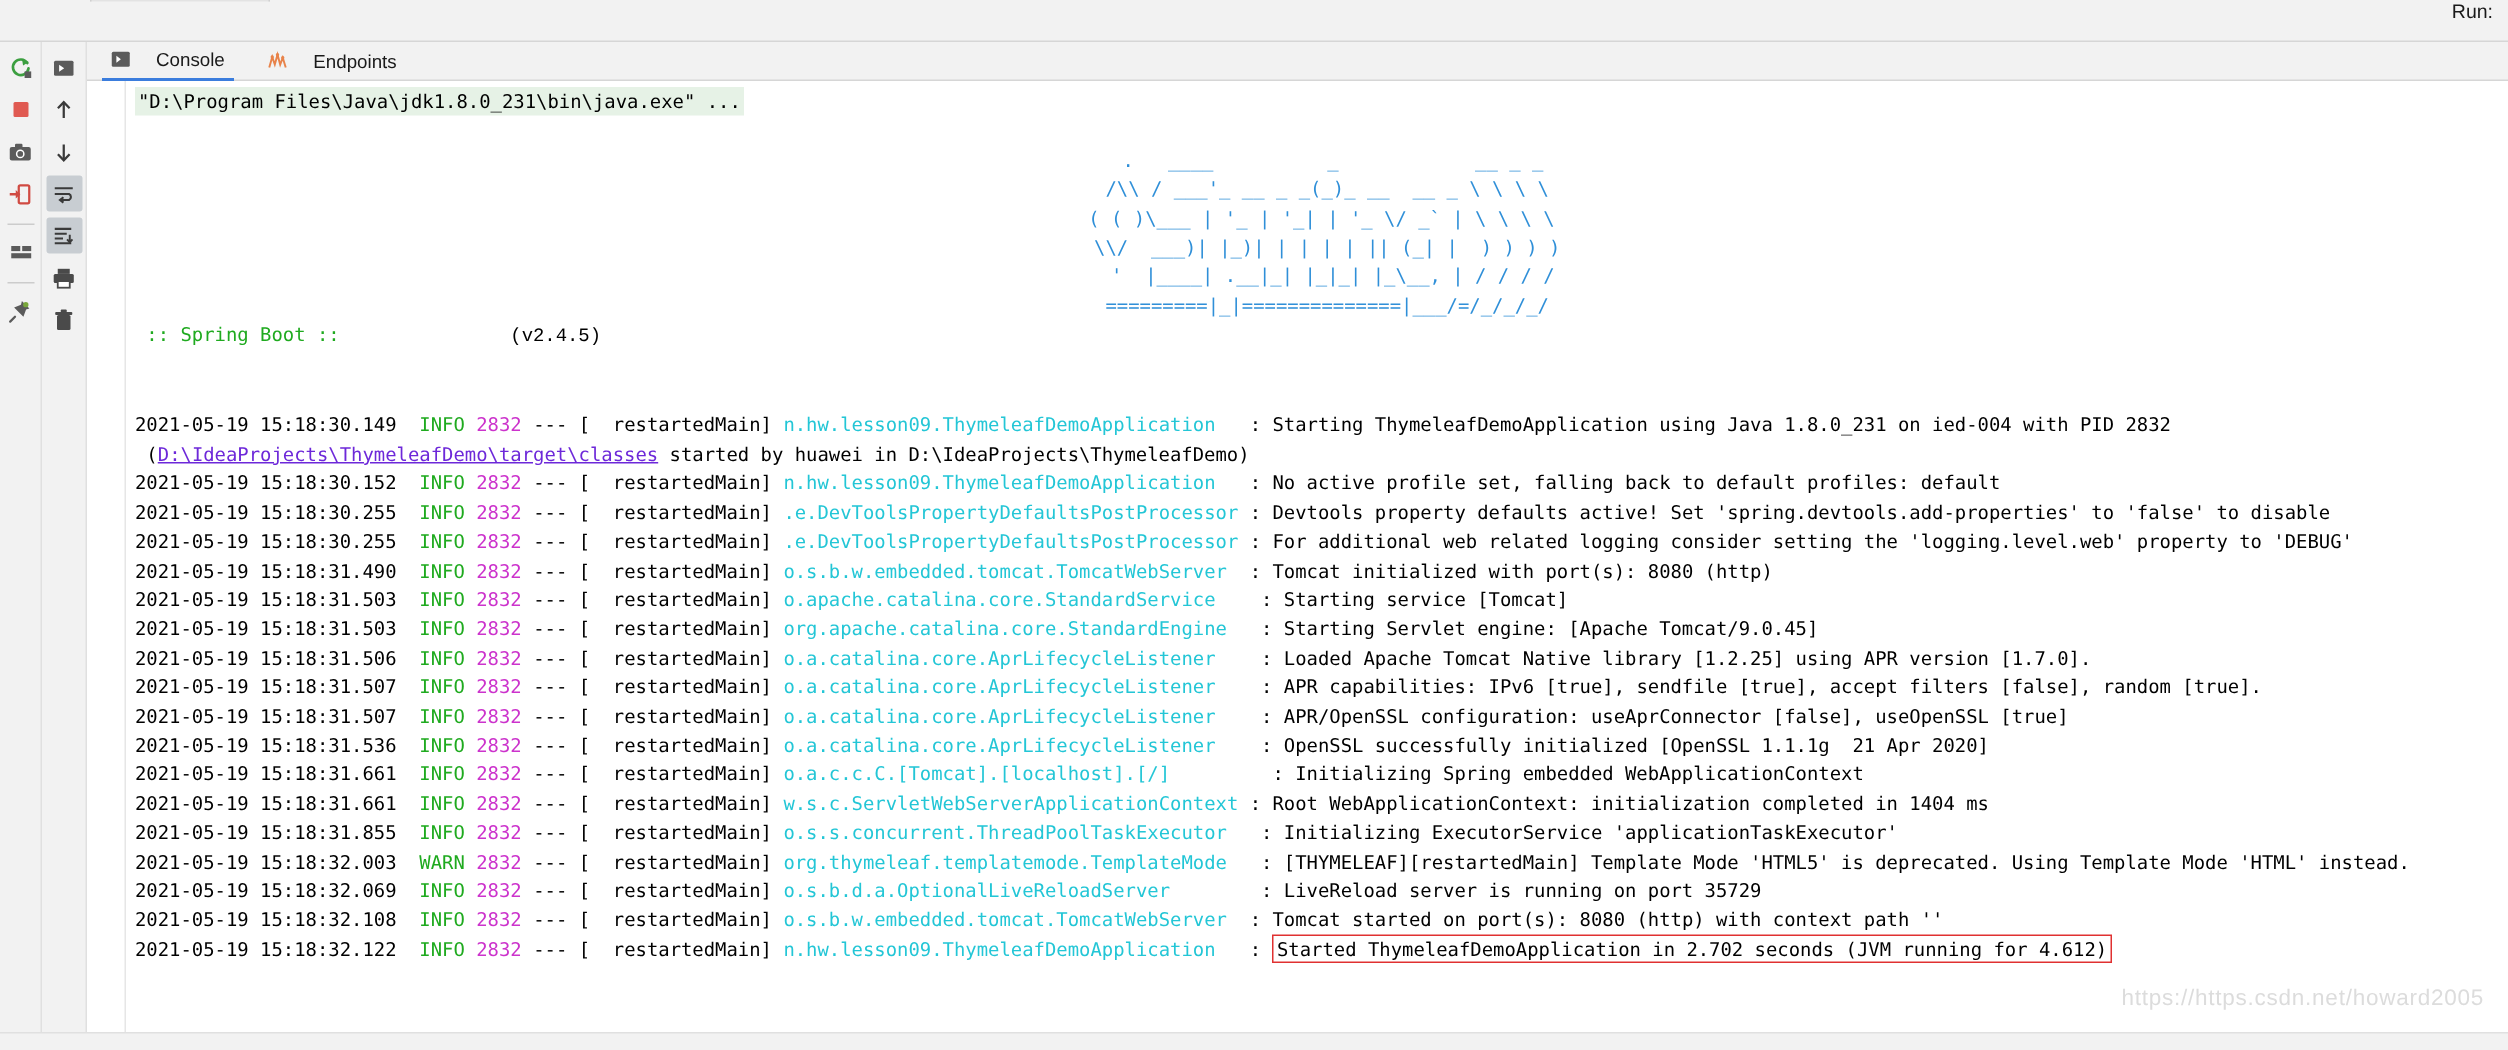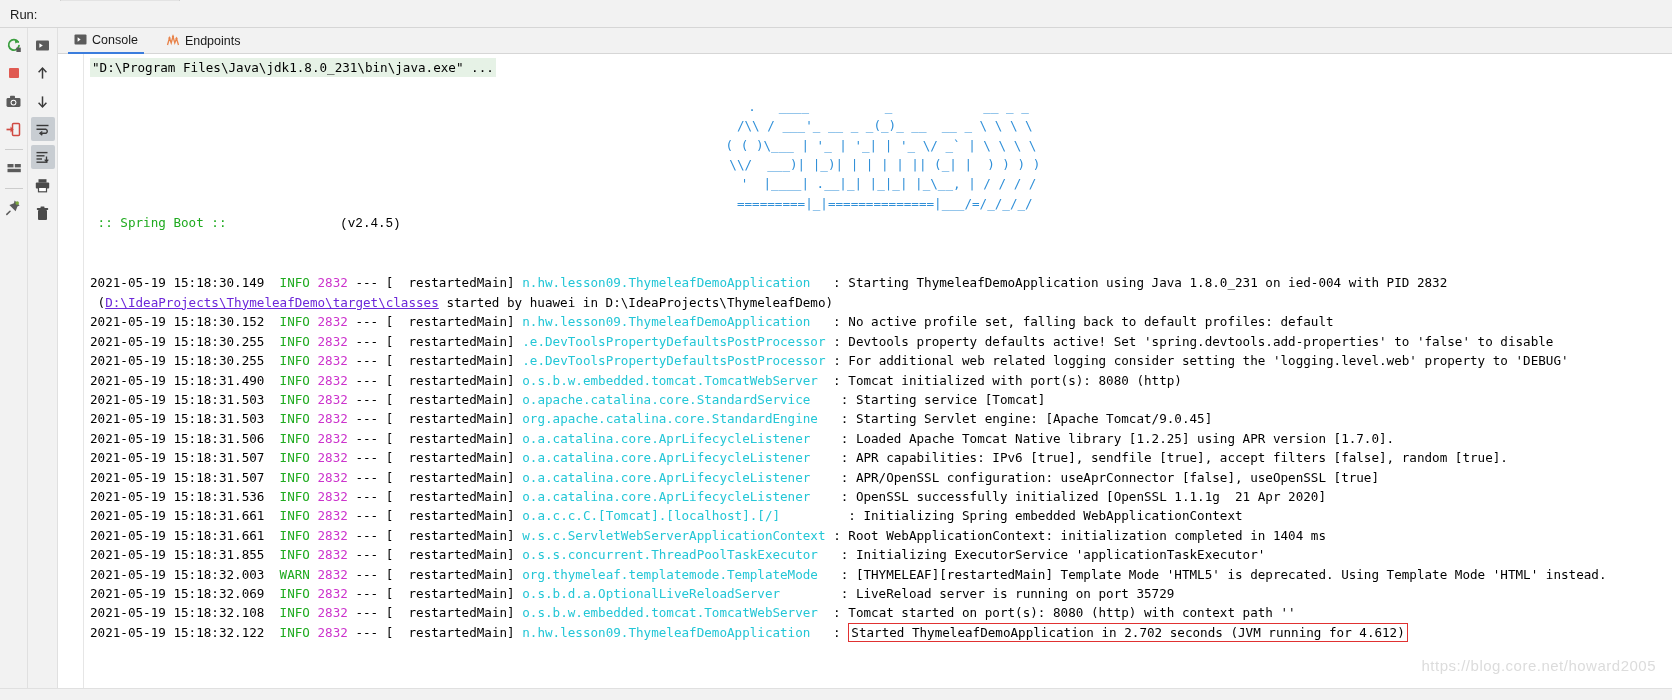--- a/index.html
+++ b/index.html
@@ -20,20 +20,21 @@
 
   
   .run-bar {
     height: 28px;
     min-height: 28px;
     display: flex;
     align-items: flex-end;
     background: #f2f2f2;
     border-bottom: 1px solid #d6d6d6;
     position: relative;
+    flex-direction: column;
   }
   .run-label {
     font-size: 13px;
     color: #1a1a1a;
     padding: 0 10px 5px 10px;
     white-space: nowrap;
   }
   .run-tab {
     display: flex;
     align-items: center;
@@ -119,21 +120,21 @@
     display: flex;
     align-items: center;
     background: #f2f2f2;
     border-bottom: 1px solid #d6d6d6;
     padding-left: 10px;
     gap: 16px;
   }
   .ctab {
     display: flex;
     align-items: center;
-    gap: 5px;
+    gap: 17px;
     height: 26px;
     padding: 0 6px;
     font-size: 12.5px;
     color: #1a1a1a;
   }
   .ctab.selected {
     border-bottom: 2px solid #3b7ddd;
   }
 
   
@@ -342,21 +343,21 @@
                   <circle cx="10.5" cy="4.5" r="1.1" fill="#e8834a"></circle>
                 </svg>
               </span>
               <span>Endpoints</span>
             </div>
           </div>
 
           <div class="console-wrap">
             <div class="console-gutter"></div>
             <div class="console-out" id="console-out"><div><span class="cmdline">"D:\Program Files\Java\jdk1.8.0_231\bin\java.exe" ...</span></div><div>&nbsp;</div><div class="banner">  .   ____          _            __ _ _</div><div class="banner"> /\\ / ___'_ __ _ _(_)_ __  __ _ \ \ \ \</div><div class="banner">( ( )\___ | '_ | '_| | '_ \/ _` | \ \ \ \</div><div class="banner"> \\/  ___)| |_)| | | | | || (_| |  ) ) ) )</div><div class="banner">  '  |____| .__|_| |_|_| |_\__, | / / / /</div><div class="banner"> =========|_|==============|___/=/_/_/_/</div><div><span class="spring-boot"> :: Spring Boot :: </span><span class="plain">              </span><span class="ver">(v2.4.5)</span></div><div>&nbsp;</div><div>&nbsp;</div><div class="logline"><span class="ts">2021-05-19 15:18:30.149</span><span class="msg">  </span><span class="lvl-info">INFO</span><span class="msg"> </span><span class="pid">2832</span><span class="dash"> --- [</span><span class="thread">  restartedMain</span><span class="dash">] </span><span class="logger">n.hw.lesson09.ThymeleafDemoApplication</span><span class="msg">   : </span><span class="msg">Starting ThymeleafDemoApplication using Java 1.8.0_231 on ied-004 with PID 2832</span></div><div class="logline"><span class="msg"> (</span><span class="path-link">D:\IdeaProjects\ThymeleafDemo\target\classes</span><span class="msg"> started by huawei in D:\IdeaProjects\ThymeleafDemo)</span></div><div class="logline"><span class="ts">2021-05-19 15:18:30.152</span><span class="msg">  </span><span class="lvl-info">INFO</span><span class="msg"> </span><span class="pid">2832</span><span class="dash"> --- [</span><span class="thread">  restartedMain</span><span class="dash">] </span><span class="logger">n.hw.lesson09.ThymeleafDemoApplication</span><span class="msg">   : </span><span class="msg">No active profile set, falling back to default profiles: default</span></div><div class="logline"><span class="ts">2021-05-19 15:18:30.255</span><span class="msg">  </span><span class="lvl-info">INFO</span><span class="msg"> </span><span class="pid">2832</span><span class="dash"> --- [</span><span class="thread">  restartedMain</span><span class="dash">] </span><span class="logger">.e.DevToolsPropertyDefaultsPostProcessor</span><span class="msg"> : </span><span class="msg">Devtools property defaults active! Set 'spring.devtools.add-properties' to 'false' to disable</span></div><div class="logline"><span class="ts">2021-05-19 15:18:30.255</span><span class="msg">  </span><span class="lvl-info">INFO</span><span class="msg"> </span><span class="pid">2832</span><span class="dash"> --- [</span><span class="thread">  restartedMain</span><span class="dash">] </span><span class="logger">.e.DevToolsPropertyDefaultsPostProcessor</span><span class="msg"> : </span><span class="msg">For additional web related logging consider setting the 'logging.level.web' property to 'DEBUG'</span></div><div class="logline"><span class="ts">2021-05-19 15:18:31.490</span><span class="msg">  </span><span class="lvl-info">INFO</span><span class="msg"> </span><span class="pid">2832</span><span class="dash"> --- [</span><span class="thread">  restartedMain</span><span class="dash">] </span><span class="logger">o.s.b.w.embedded.tomcat.TomcatWebServer</span><span class="msg">  : </span><span class="msg">Tomcat initialized with port(s): 8080 (http)</span></div><div class="logline"><span class="ts">2021-05-19 15:18:31.503</span><span class="msg">  </span><span class="lvl-info">INFO</span><span class="msg"> </span><span class="pid">2832</span><span class="dash"> --- [</span><span class="thread">  restartedMain</span><span class="dash">] </span><span class="logger">o.apache.catalina.core.StandardService</span><span class="msg">    : </span><span class="msg">Starting service [Tomcat]</span></div><div class="logline"><span class="ts">2021-05-19 15:18:31.503</span><span class="msg">  </span><span class="lvl-info">INFO</span><span class="msg"> </span><span class="pid">2832</span><span class="dash"> --- [</span><span class="thread">  restartedMain</span><span class="dash">] </span><span class="logger">org.apache.catalina.core.StandardEngine</span><span class="msg">   : </span><span class="msg">Starting Servlet engine: [Apache Tomcat/9.0.45]</span></div><div class="logline"><span class="ts">2021-05-19 15:18:31.506</span><span class="msg">  </span><span class="lvl-info">INFO</span><span class="msg"> </span><span class="pid">2832</span><span class="dash"> --- [</span><span class="thread">  restartedMain</span><span class="dash">] </span><span class="logger">o.a.catalina.core.AprLifecycleListener</span><span class="msg">    : </span><span class="msg">Loaded Apache Tomcat Native library [1.2.25] using APR version [1.7.0].</span></div><div class="logline"><span class="ts">2021-05-19 15:18:31.507</span><span class="msg">  </span><span class="lvl-info">INFO</span><span class="msg"> </span><span class="pid">2832</span><span class="dash"> --- [</span><span class="thread">  restartedMain</span><span class="dash">] </span><span class="logger">o.a.catalina.core.AprLifecycleListener</span><span class="msg">    : </span><span class="msg">APR capabilities: IPv6 [true], sendfile [true], accept filters [false], random [true].</span></div><div class="logline"><span class="ts">2021-05-19 15:18:31.507</span><span class="msg">  </span><span class="lvl-info">INFO</span><span class="msg"> </span><span class="pid">2832</span><span class="dash"> --- [</span><span class="thread">  restartedMain</span><span class="dash">] </span><span class="logger">o.a.catalina.core.AprLifecycleListener</span><span class="msg">    : </span><span class="msg">APR/OpenSSL configuration: useAprConnector [false], useOpenSSL [true]</span></div><div class="logline"><span class="ts">2021-05-19 15:18:31.536</span><span class="msg">  </span><span class="lvl-info">INFO</span><span class="msg"> </span><span class="pid">2832</span><span class="dash"> --- [</span><span class="thread">  restartedMain</span><span class="dash">] </span><span class="logger">o.a.catalina.core.AprLifecycleListener</span><span class="msg">    : </span><span class="msg">OpenSSL successfully initialized [OpenSSL 1.1.1g  21 Apr 2020]</span></div><div class="logline"><span class="ts">2021-05-19 15:18:31.661</span><span class="msg">  </span><span class="lvl-info">INFO</span><span class="msg"> </span><span class="pid">2832</span><span class="dash"> --- [</span><span class="thread">  restartedMain</span><span class="dash">] </span><span class="logger">o.a.c.c.C.[Tomcat].[localhost].[/]</span><span class="msg">         : </span><span class="msg">Initializing Spring embedded WebApplicationContext</span></div><div class="logline"><span class="ts">2021-05-19 15:18:31.661</span><span class="msg">  </span><span class="lvl-info">INFO</span><span class="msg"> </span><span class="pid">2832</span><span class="dash"> --- [</span><span class="thread">  restartedMain</span><span class="dash">] </span><span class="logger">w.s.c.ServletWebServerApplicationContext</span><span class="msg"> : </span><span class="msg">Root WebApplicationContext: initialization completed in 1404 ms</span></div><div class="logline"><span class="ts">2021-05-19 15:18:31.855</span><span class="msg">  </span><span class="lvl-info">INFO</span><span class="msg"> </span><span class="pid">2832</span><span class="dash"> --- [</span><span class="thread">  restartedMain</span><span class="dash">] </span><span class="logger">o.s.s.concurrent.ThreadPoolTaskExecutor</span><span class="msg">   : </span><span class="msg">Initializing ExecutorService 'applicationTaskExecutor'</span></div><div class="logline"><span class="ts">2021-05-19 15:18:32.003</span><span class="msg">  </span><span class="lvl-warn">WARN</span><span class="msg"> </span><span class="pid">2832</span><span class="dash"> --- [</span><span class="thread">  restartedMain</span><span class="dash">] </span><span class="logger">org.thymeleaf.templatemode.TemplateMode</span><span class="msg">   : </span><span class="msg">[THYMELEAF][restartedMain] Template Mode 'HTML5' is deprecated. Using Template Mode 'HTML' instead.</span></div><div class="logline"><span class="ts">2021-05-19 15:18:32.069</span><span class="msg">  </span><span class="lvl-info">INFO</span><span class="msg"> </span><span class="pid">2832</span><span class="dash"> --- [</span><span class="thread">  restartedMain</span><span class="dash">] </span><span class="logger">o.s.b.d.a.OptionalLiveReloadServer</span><span class="msg">        : </span><span class="msg">LiveReload server is running on port 35729</span></div><div class="logline"><span class="ts">2021-05-19 15:18:32.108</span><span class="msg">  </span><span class="lvl-info">INFO</span><span class="msg"> </span><span class="pid">2832</span><span class="dash"> --- [</span><span class="thread">  restartedMain</span><span class="dash">] </span><span class="logger">o.s.b.w.embedded.tomcat.TomcatWebServer</span><span class="msg">  : </span><span class="msg">Tomcat started on port(s): 8080 (http) with context path ''</span></div><div class="logline"><span class="ts">2021-05-19 15:18:32.122</span><span class="msg">  </span><span class="lvl-info">INFO</span><span class="msg"> </span><span class="pid">2832</span><span class="dash"> --- [</span><span class="thread">  restartedMain</span><span class="dash">] </span><span class="logger">n.hw.lesson09.ThymeleafDemoApplication</span><span class="msg">   : </span><span class="hl-box">Started ThymeleafDemoApplication in 2.702 seconds (JVM running for 4.612)</span></div></div>
-            <div class="watermark">https://blog.core.net/howard2005</div>
+            <div class="watermark">https://https.csdn.net/howard2005</div>
           </div>
         </div>
       </div>
     </div>
   </div>
 
   <div class="bottom-strip"></div>
 </div>
 
 </body></html>

